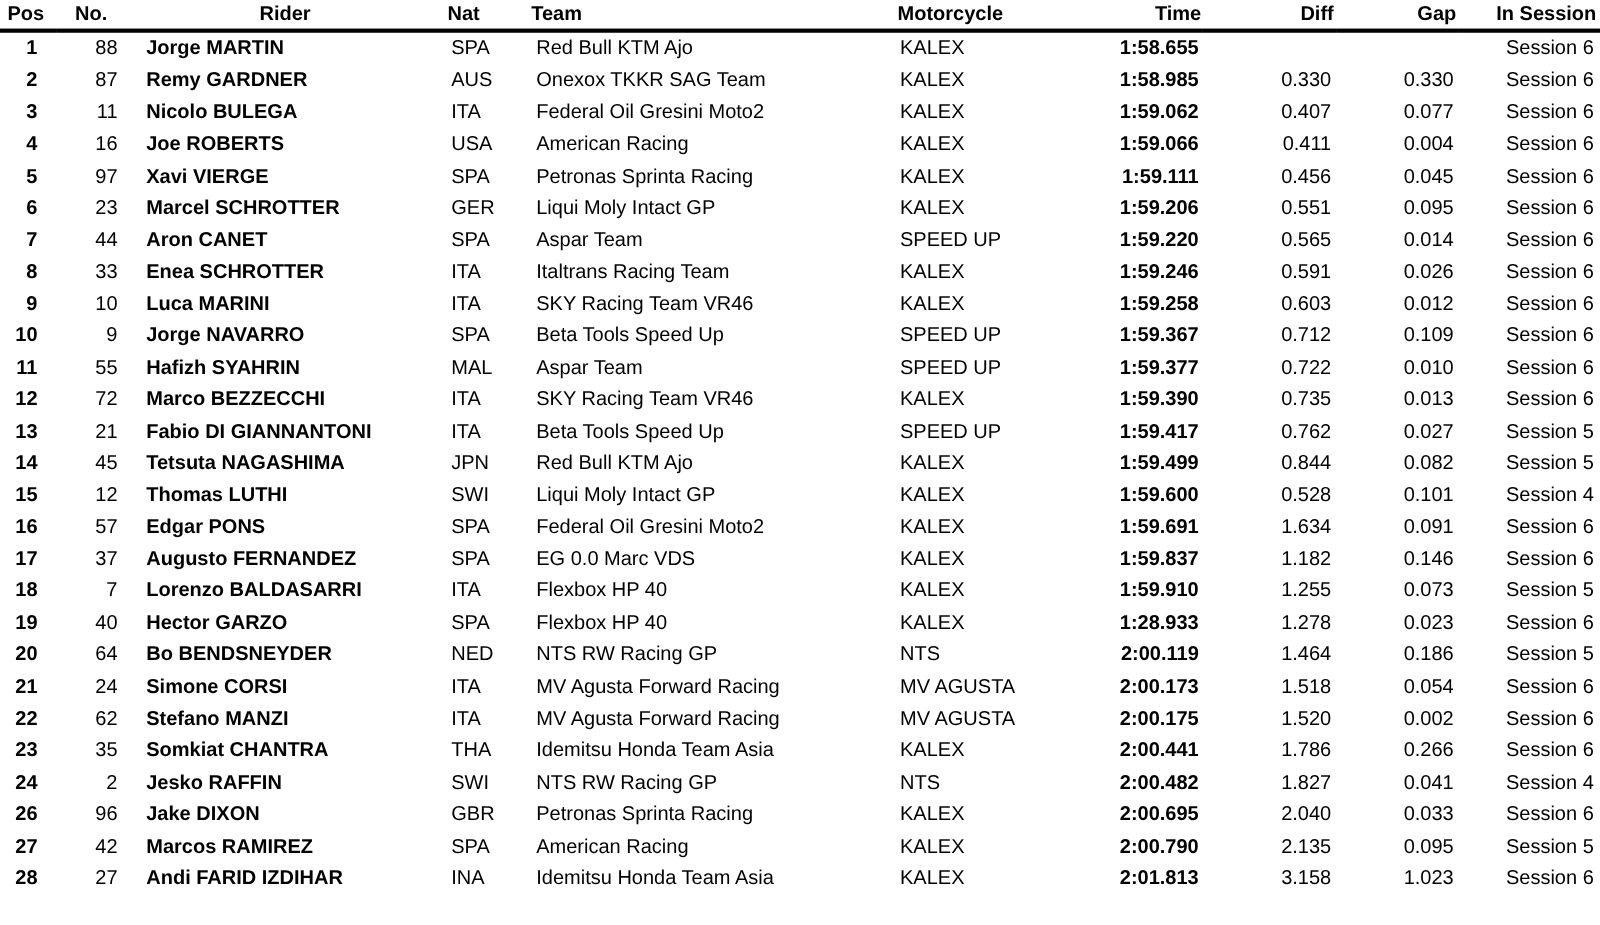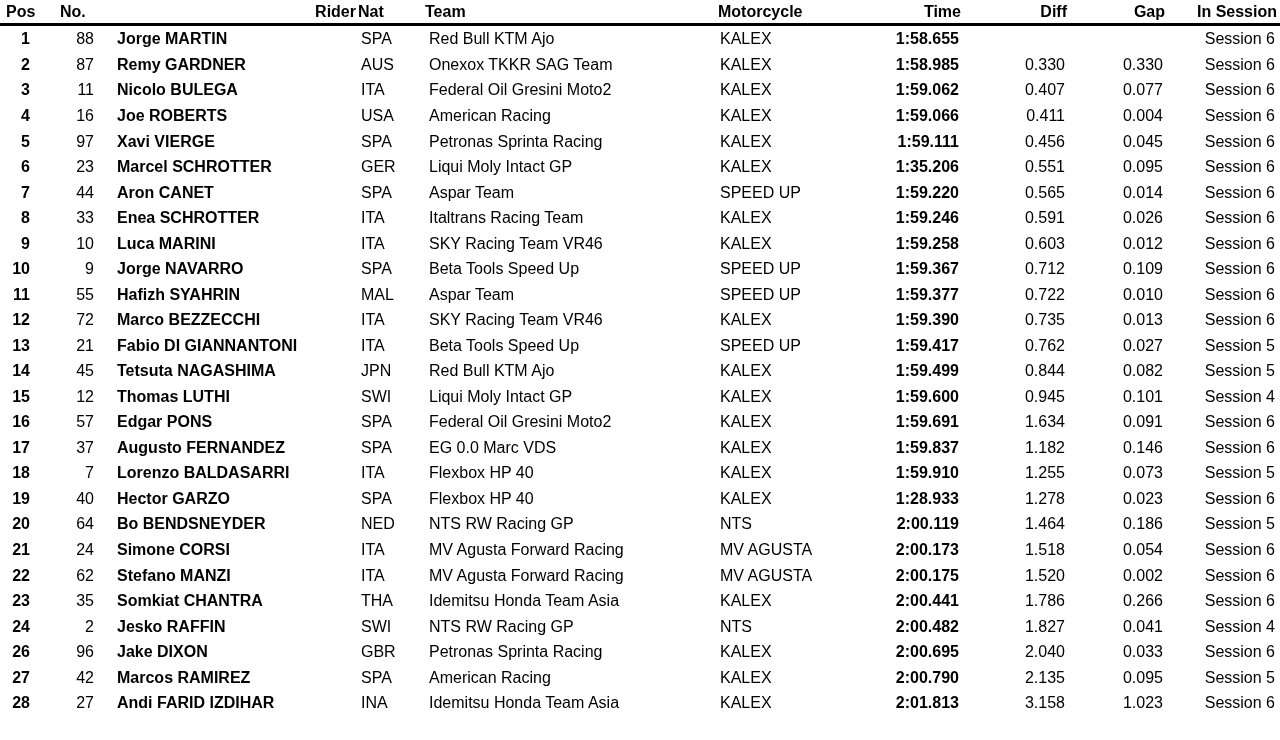--- a/index.html
+++ b/index.html
@@ -34,21 +34,21 @@
     vertical-align: middle;
     padding: 0;
   }
   
   th.c-pos { text-align: left;  padding-left: 6px; }
   td.c-pos { text-align: right; padding-right: 15px; font-weight: bold; }
   
   th.c-no  { text-align: left;  padding-left: 15px; }
   td.c-no  { text-align: right; padding-right: 2px; }
   
-  th.c-rider { text-align: right; padding-left: 4px; }
+  th.c-rider { text-align: center; padding-left: 4px; }
   td.c-rider { text-align: left; padding-left: 21px; font-weight: bold; }
   
   th.c-nat { text-align: left; padding-left: 2px; }
   td.c-nat { text-align: left; padding-left: 5px; margin-left: 20px; }
   
   th.c-team { text-align: left; padding-left: 9px; }
   td.c-team { text-align: left; padding-left: 13px; }
   
   th.c-motorcycle { text-align: left; padding-left: 2px; }
   td.c-motorcycle { text-align: left; padding-left: 4px; }
@@ -156,21 +156,21 @@
         <td class="c-gap">0.045</td>
         <td class="c-in_session">Session 6</td>
       </tr>
       <tr>
         <td class="c-pos">6</td>
         <td class="c-no">23</td>
         <td class="c-rider">Marcel SCHROTTER</td>
         <td class="c-nat">GER</td>
         <td class="c-team">Liqui Moly Intact GP</td>
         <td class="c-motorcycle">KALEX</td>
-        <td class="c-time">1:35.206</td>
+        <td class="c-time">1:59.206</td>
         <td class="c-diff">0.551</td>
         <td class="c-gap">0.095</td>
         <td class="c-in_session">Session 6</td>
       </tr>
       <tr>
         <td class="c-pos">7</td>
         <td class="c-no">44</td>
         <td class="c-rider">Aron CANET</td>
         <td class="c-nat">SPA</td>
         <td class="c-team">Aspar Team</td>
@@ -265,21 +265,21 @@
         <td class="c-in_session">Session 5</td>
       </tr>
       <tr>
         <td class="c-pos">15</td>
         <td class="c-no">12</td>
         <td class="c-rider">Thomas LUTHI</td>
         <td class="c-nat">SWI</td>
         <td class="c-team">Liqui Moly Intact GP</td>
         <td class="c-motorcycle">KALEX</td>
         <td class="c-time">1:59.600</td>
-        <td class="c-diff">0.945</td>
+        <td class="c-diff">0.528</td>
         <td class="c-gap">0.101</td>
         <td class="c-in_session">Session 4</td>
       </tr>
       <tr>
         <td class="c-pos">16</td>
         <td class="c-no">57</td>
         <td class="c-rider">Edgar PONS</td>
         <td class="c-nat">SPA</td>
         <td class="c-team">Federal Oil Gresini Moto2</td>
         <td class="c-motorcycle">KALEX</td>

